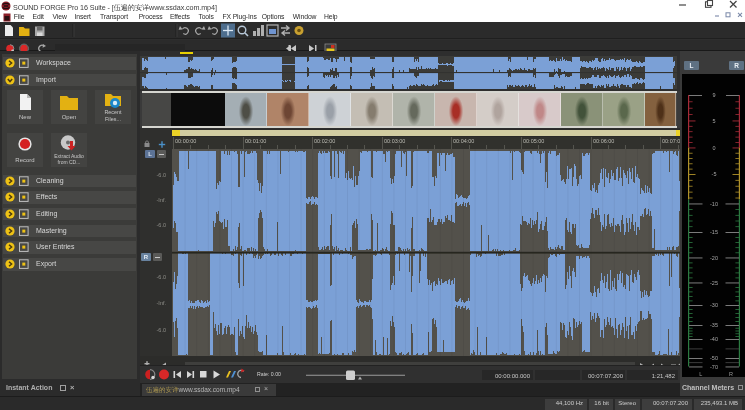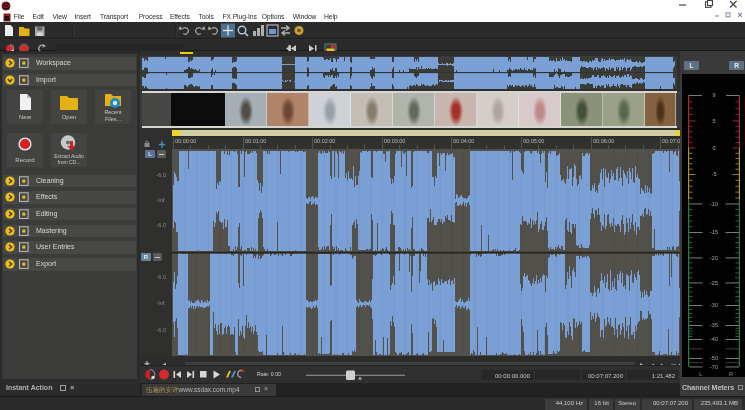--- a/index.html
+++ b/index.html
@@ -5,20 +5,21 @@
 body{font-family:"Liberation Sans",sans-serif;width:745px;height:410px;overflow:hidden;background:#2e2e2e}
 #app{position:relative;width:745px;height:410px;overflow:hidden;background:#2e2e2e}
 </style></head>
 <body>
 <div id="app">
 <div style="position:absolute;left:0;top:0;width:745px;height:22px;background:#ffffff">
 <svg width="10" height="10" style="position:absolute;left:1px;top:1px">
  <circle cx="5" cy="5" r="4.5" fill="#8c1d26"></circle>
  <path d="M1.5 3.4 q3.5 -2 7 0 M1.5 6.6 q3.5 2 7 0 M2.8 5 h4.4" stroke="#201014" stroke-width="1.3" fill="none"></path>
 </svg>
+<div style="position:absolute;left:13px;top:2.5px;font-size:7.2px;color:#3c3c3c;letter-spacing:-0.1px">SOUND FORGE Pro 16 Suite - [伍遍的安详www.ssdax.com.mp4]</div>
 <svg width="70" height="10" style="position:absolute;left:672px;top:0px">
  <line x1="7" y1="5" x2="14" y2="5" stroke="#444" stroke-width="1.2"></line>
  <rect x="33.5" y="1.8" width="5.5" height="5.5" fill="none" stroke="#444" stroke-width="1.1"></rect>
  <rect x="35.5" y="0.5" width="5" height="5" fill="#fff" stroke="#444" stroke-width="1.1"></rect>
  <g stroke="#444" stroke-width="1.2">
           <line x1="58" y1="1" x2="64.5" y2="7.5"></line>
           <line x1="64.5" y1="1" x2="58" y2="7.5"></line>
         </g>
 </svg>
 <svg width="8" height="9" style="position:absolute;left:3px;top:12.5px">

